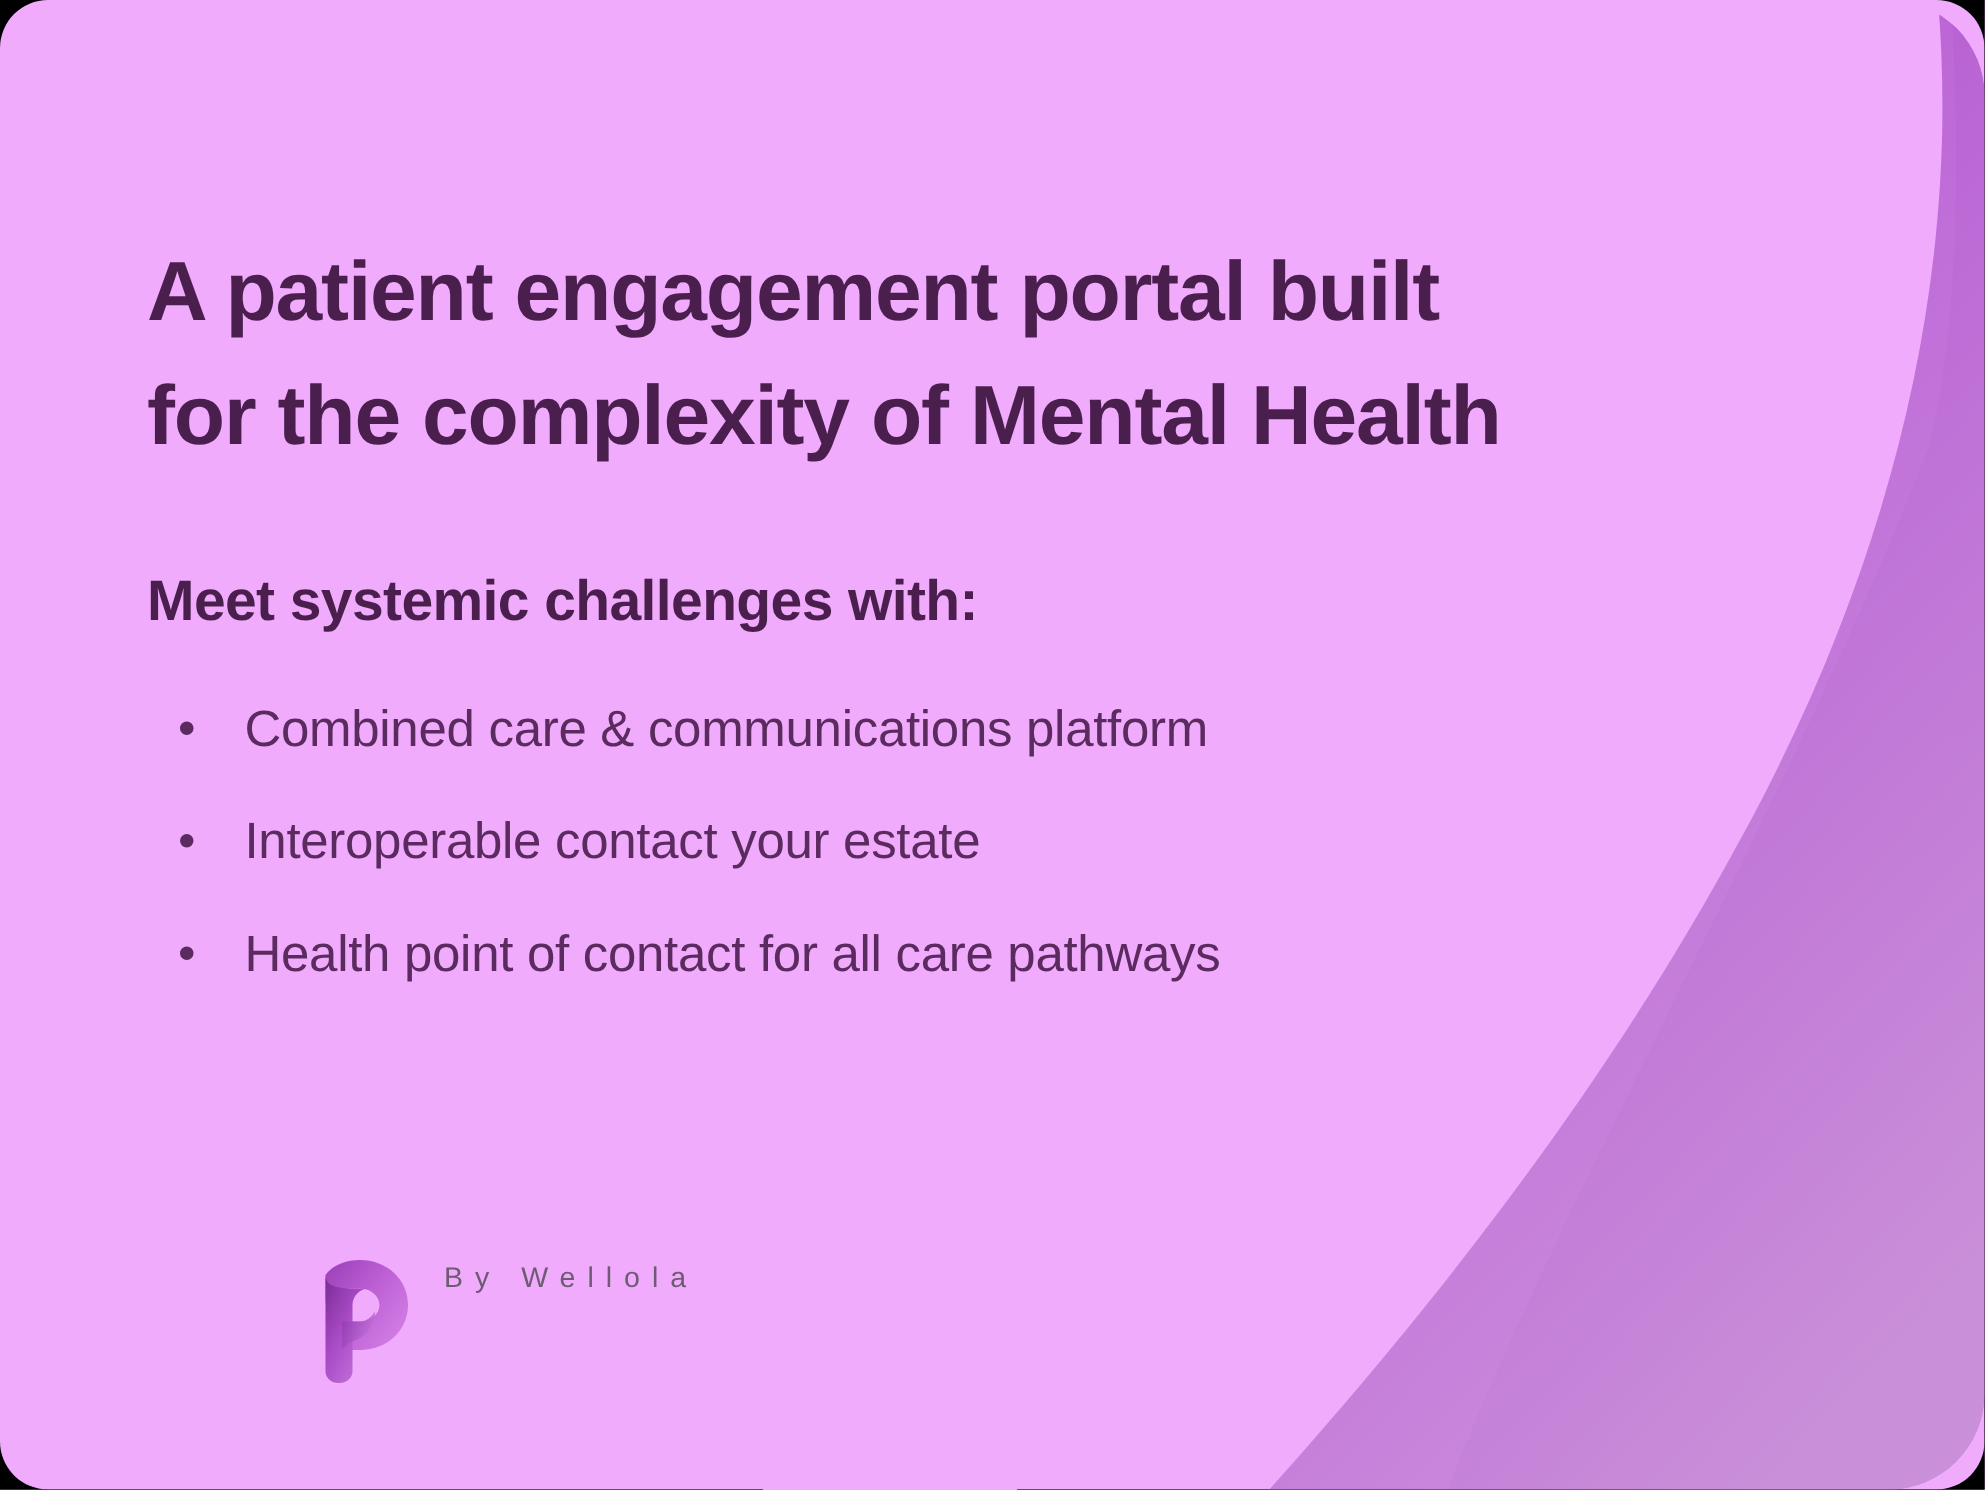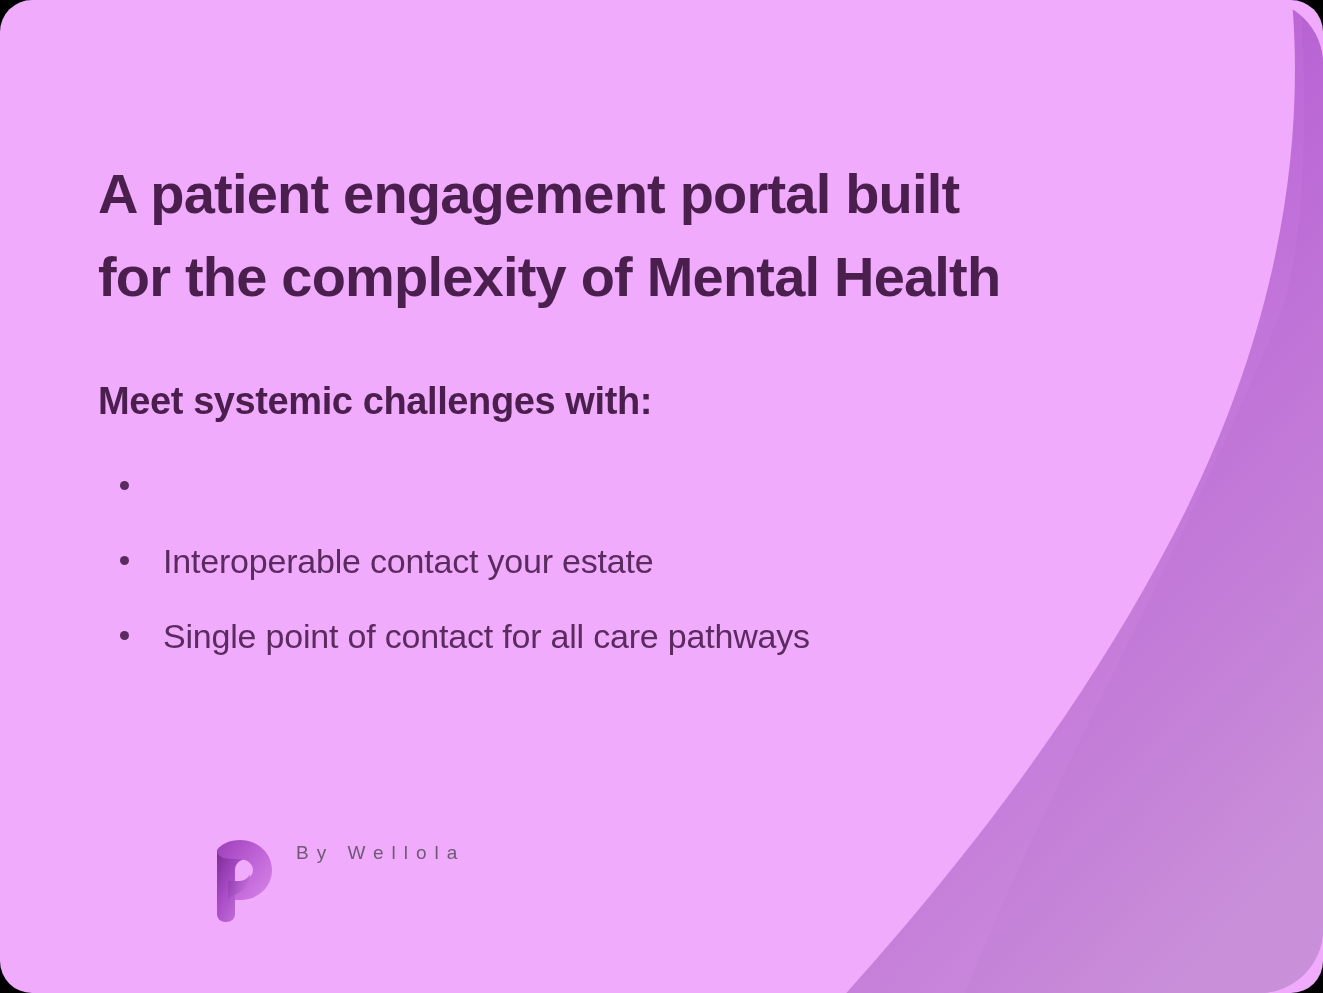--- a/index.html
+++ b/index.html
@@ -182,28 +182,29 @@
   <div class="content">
 
     <h1 class="headline">A patient engagement portal built
 for the complexity of Mental Health</h1>
 
     <h2 class="subhead">Meet systemic challenges with:</h2>
 
     <ul class="bullets">
       <li class="bullet">
         <span class="dot"></span>
+        <span>Combined care &amp; communications platform</span>
       </li>
       <li class="bullet">
         <span class="dot"></span>
         <span>Interoperable contact your estate</span>
       </li>
       <li class="bullet">
         <span class="dot"></span>
-        <span>Single point of contact for all care pathways</span>
+        <span>Health point of contact for all care pathways</span>
       </li>
     </ul>
 
     <div class="logo">
 
       <svg class="logo-mark" viewBox="0 0 68 86" xmlns="http://www.w3.org/2000/svg" aria-hidden="true">
         <defs>
           <linearGradient id="mk1" x1="0" y1="0" x2="1" y2="0.8">
             <stop offset="0%" stop-color="#9B3FB8"></stop>
             <stop offset="50%" stop-color="#BC5FD4"></stop>

